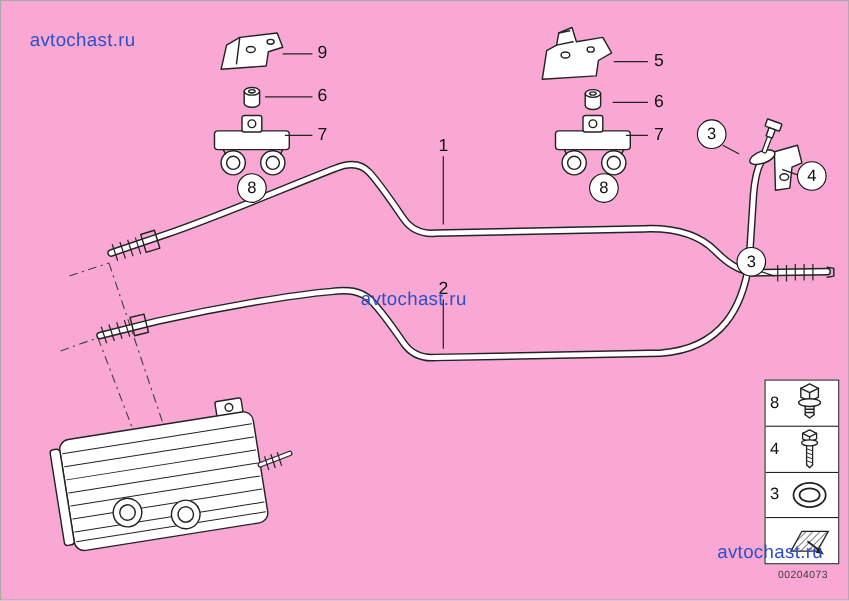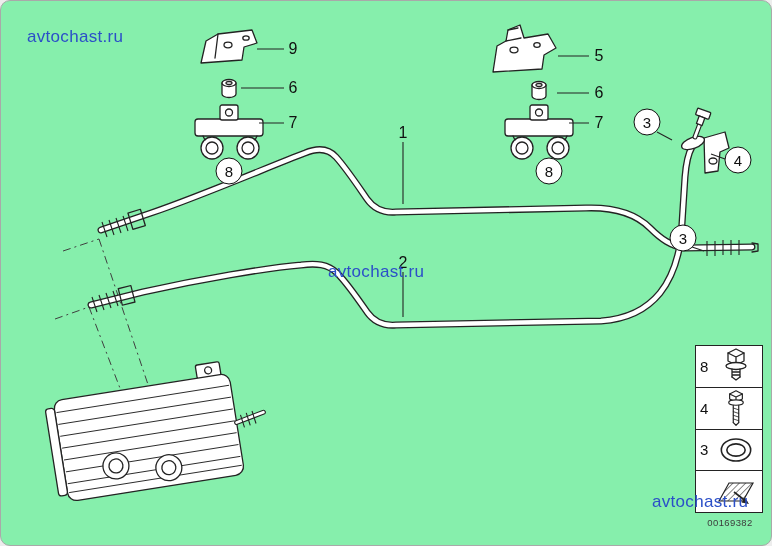--- a/index.html
+++ b/index.html
@@ -48,21 +48,21 @@
   .legend-icon { width:44px; height:40px; flex:0 0 auto; }
 
   .diagram-number {
     position:absolute; z-index:5; left:696px; top:516px; width:66px;
     text-align:center; font-size:9.5px; letter-spacing:.4px; color:#3c3c3c;
   }
 </style>
 </head>
 <body>
 
-<div class="stage" style="background: #86efac; border-color: rgb(169, 169, 169); border-radius: 10px;">
+<div class="stage" style="background: #f9a8d4; border-color: rgb(169, 169, 169);">
 
   <svg class="drawing" viewBox="0 0 772 546" xmlns="http://www.w3.org/2000/svg">
     <defs>
       <g id="grommetG">
         <path class="o fw" d="M-7,0 V11 A7,3.5 0 0 0 7,11 V0"></path>
         <ellipse class="o fw" cx="0" cy="0" rx="7" ry="3.5"></ellipse>
         <ellipse class="o" cx="0" cy="0" rx="3" ry="1.5"></ellipse>
       </g>
       <g id="clampG">
         <circle class="o fw" cx="-17" cy="43" r="11"></circle>
@@ -213,15 +213,15 @@
             <line x1="0" y1="0" x2="0" y2="4.5" stroke="#232323" stroke-width="1.1"></line>
           </pattern>
         </defs>
         <polygon points="5,25 15,7 39,7 29,25" fill="url(#hatchB)" stroke="#232323" stroke-width="1.2"></polygon>
         <path d="M20,16 L33,26" stroke="#232323" stroke-width="1.6" fill="none"></path>
         <polygon points="35,28 27.5,26.5 31,22" fill="#232323"></polygon>
       </svg>
     </div>
   </div>
 
-  <div class="diagram-number">00169382</div>
+  <div class="diagram-number">00204073</div>
 
 </div>
 
 </body></html>

